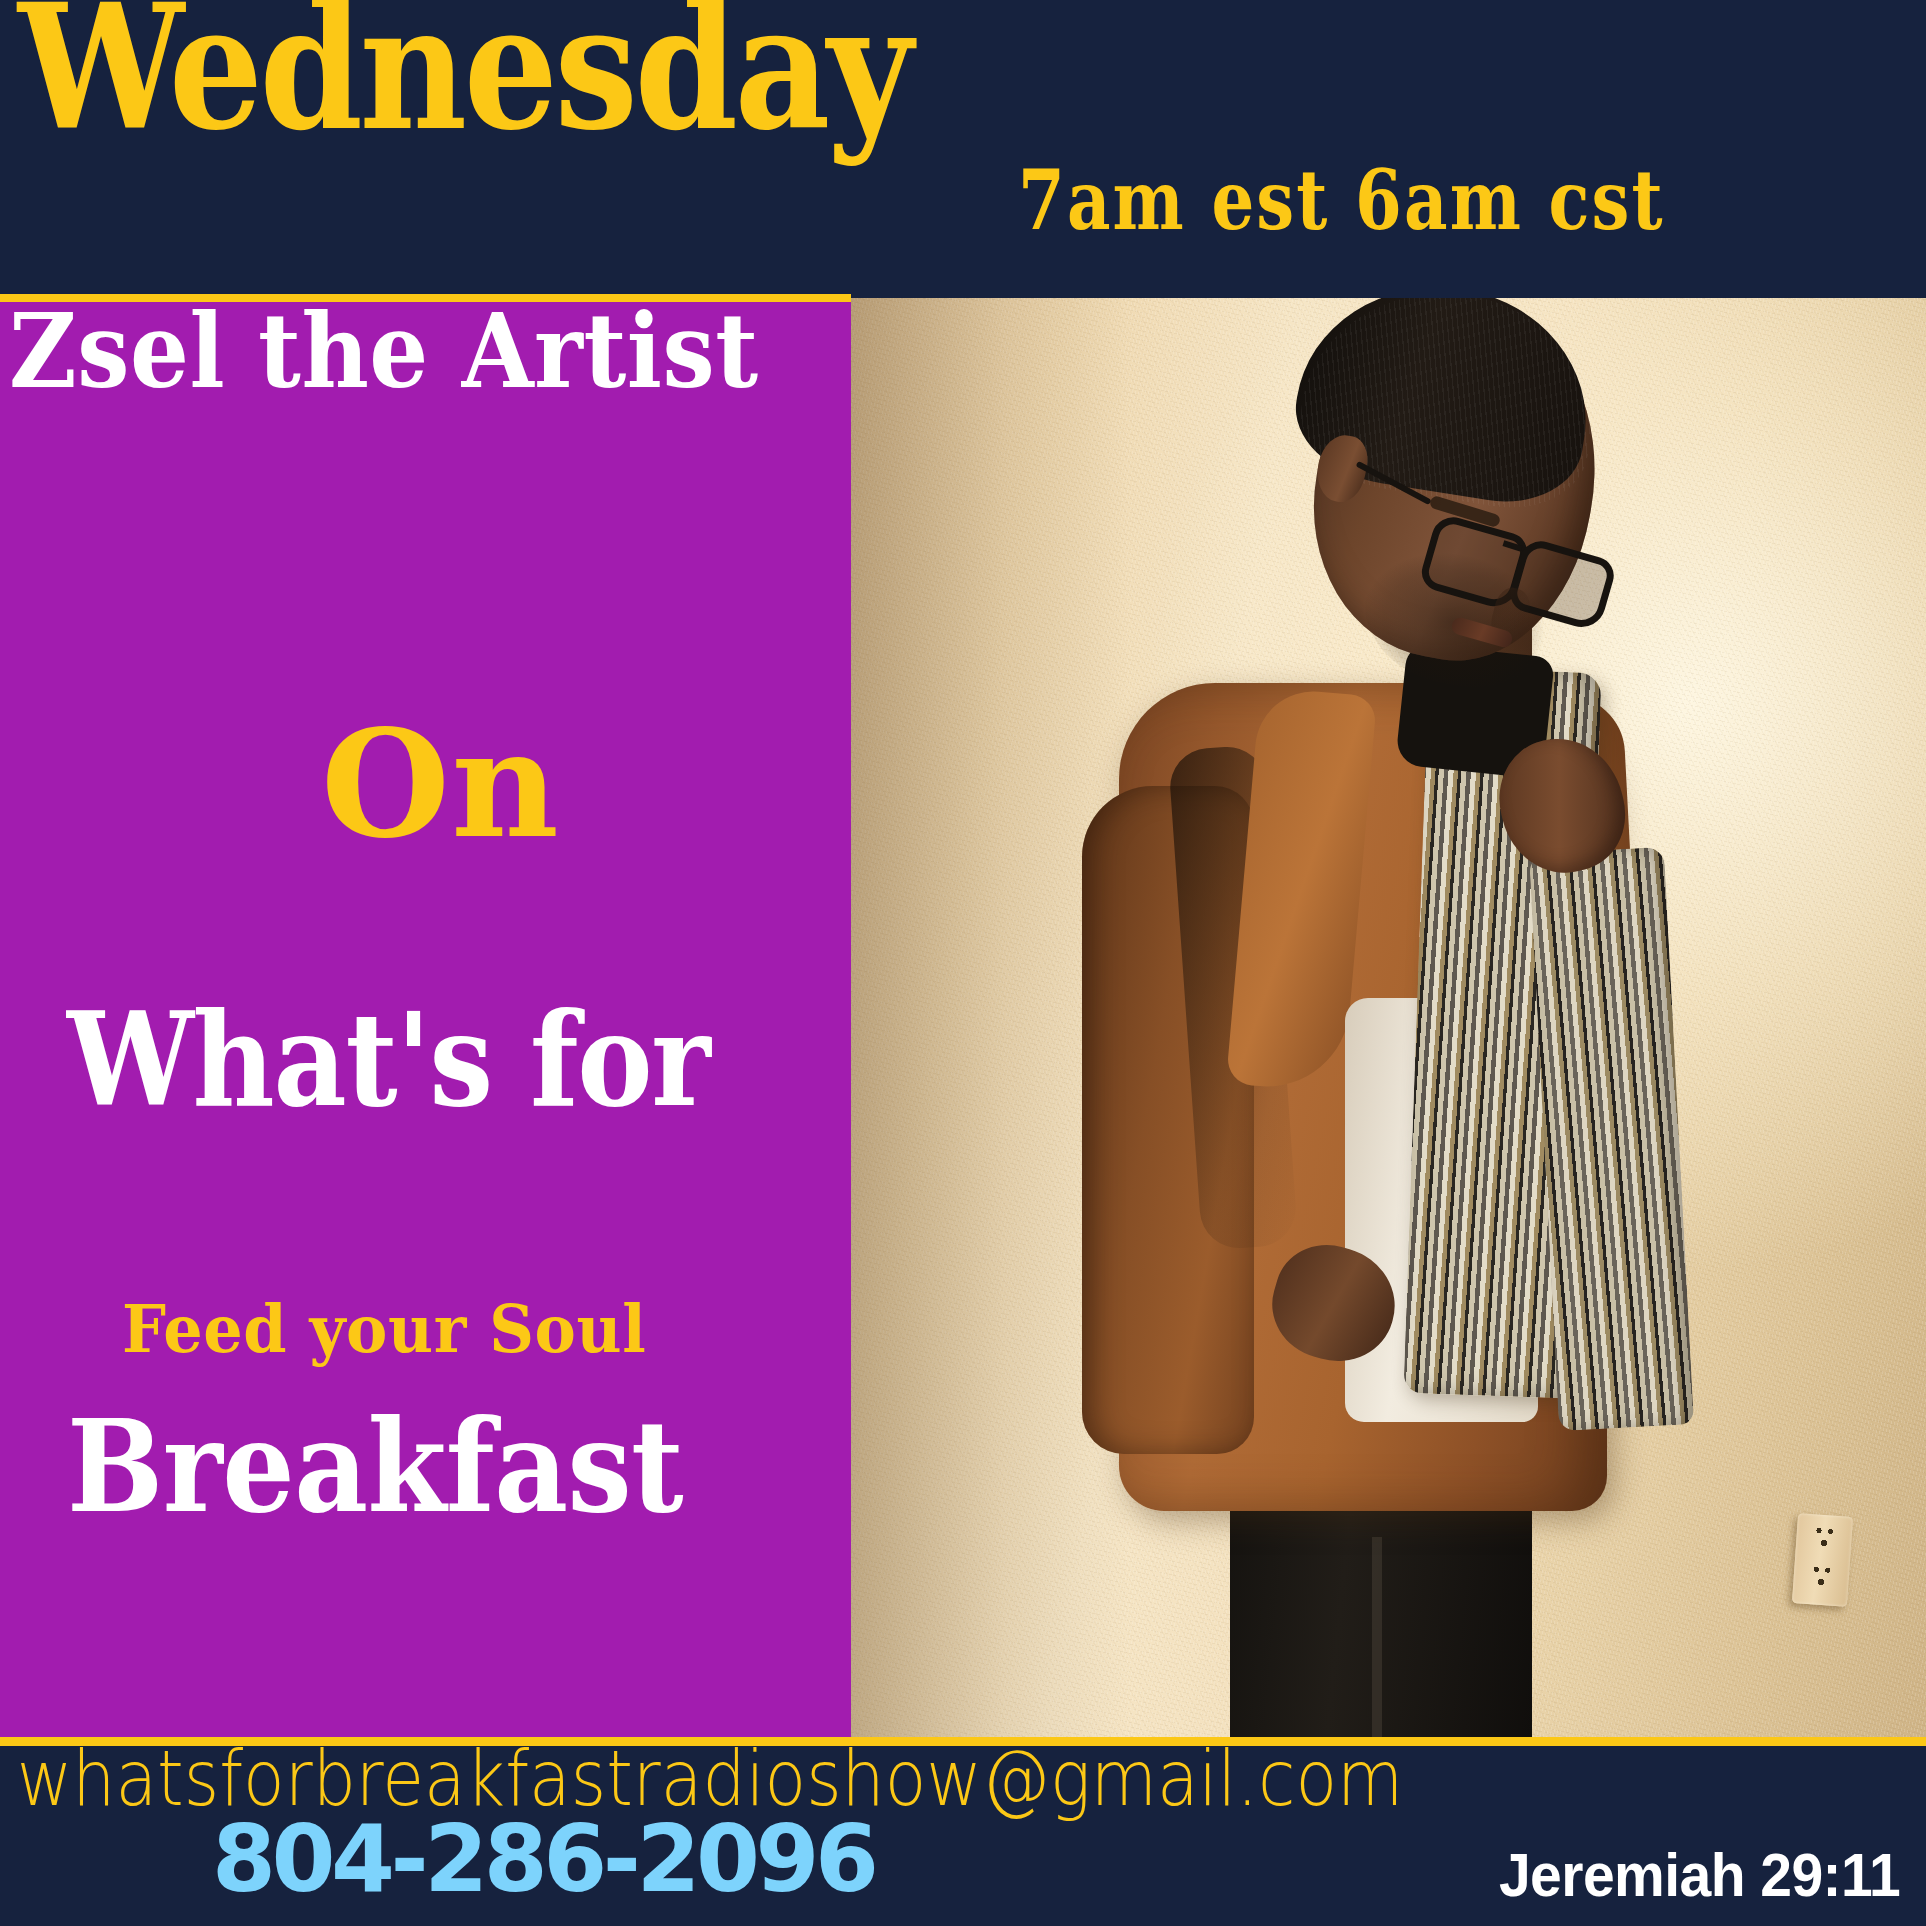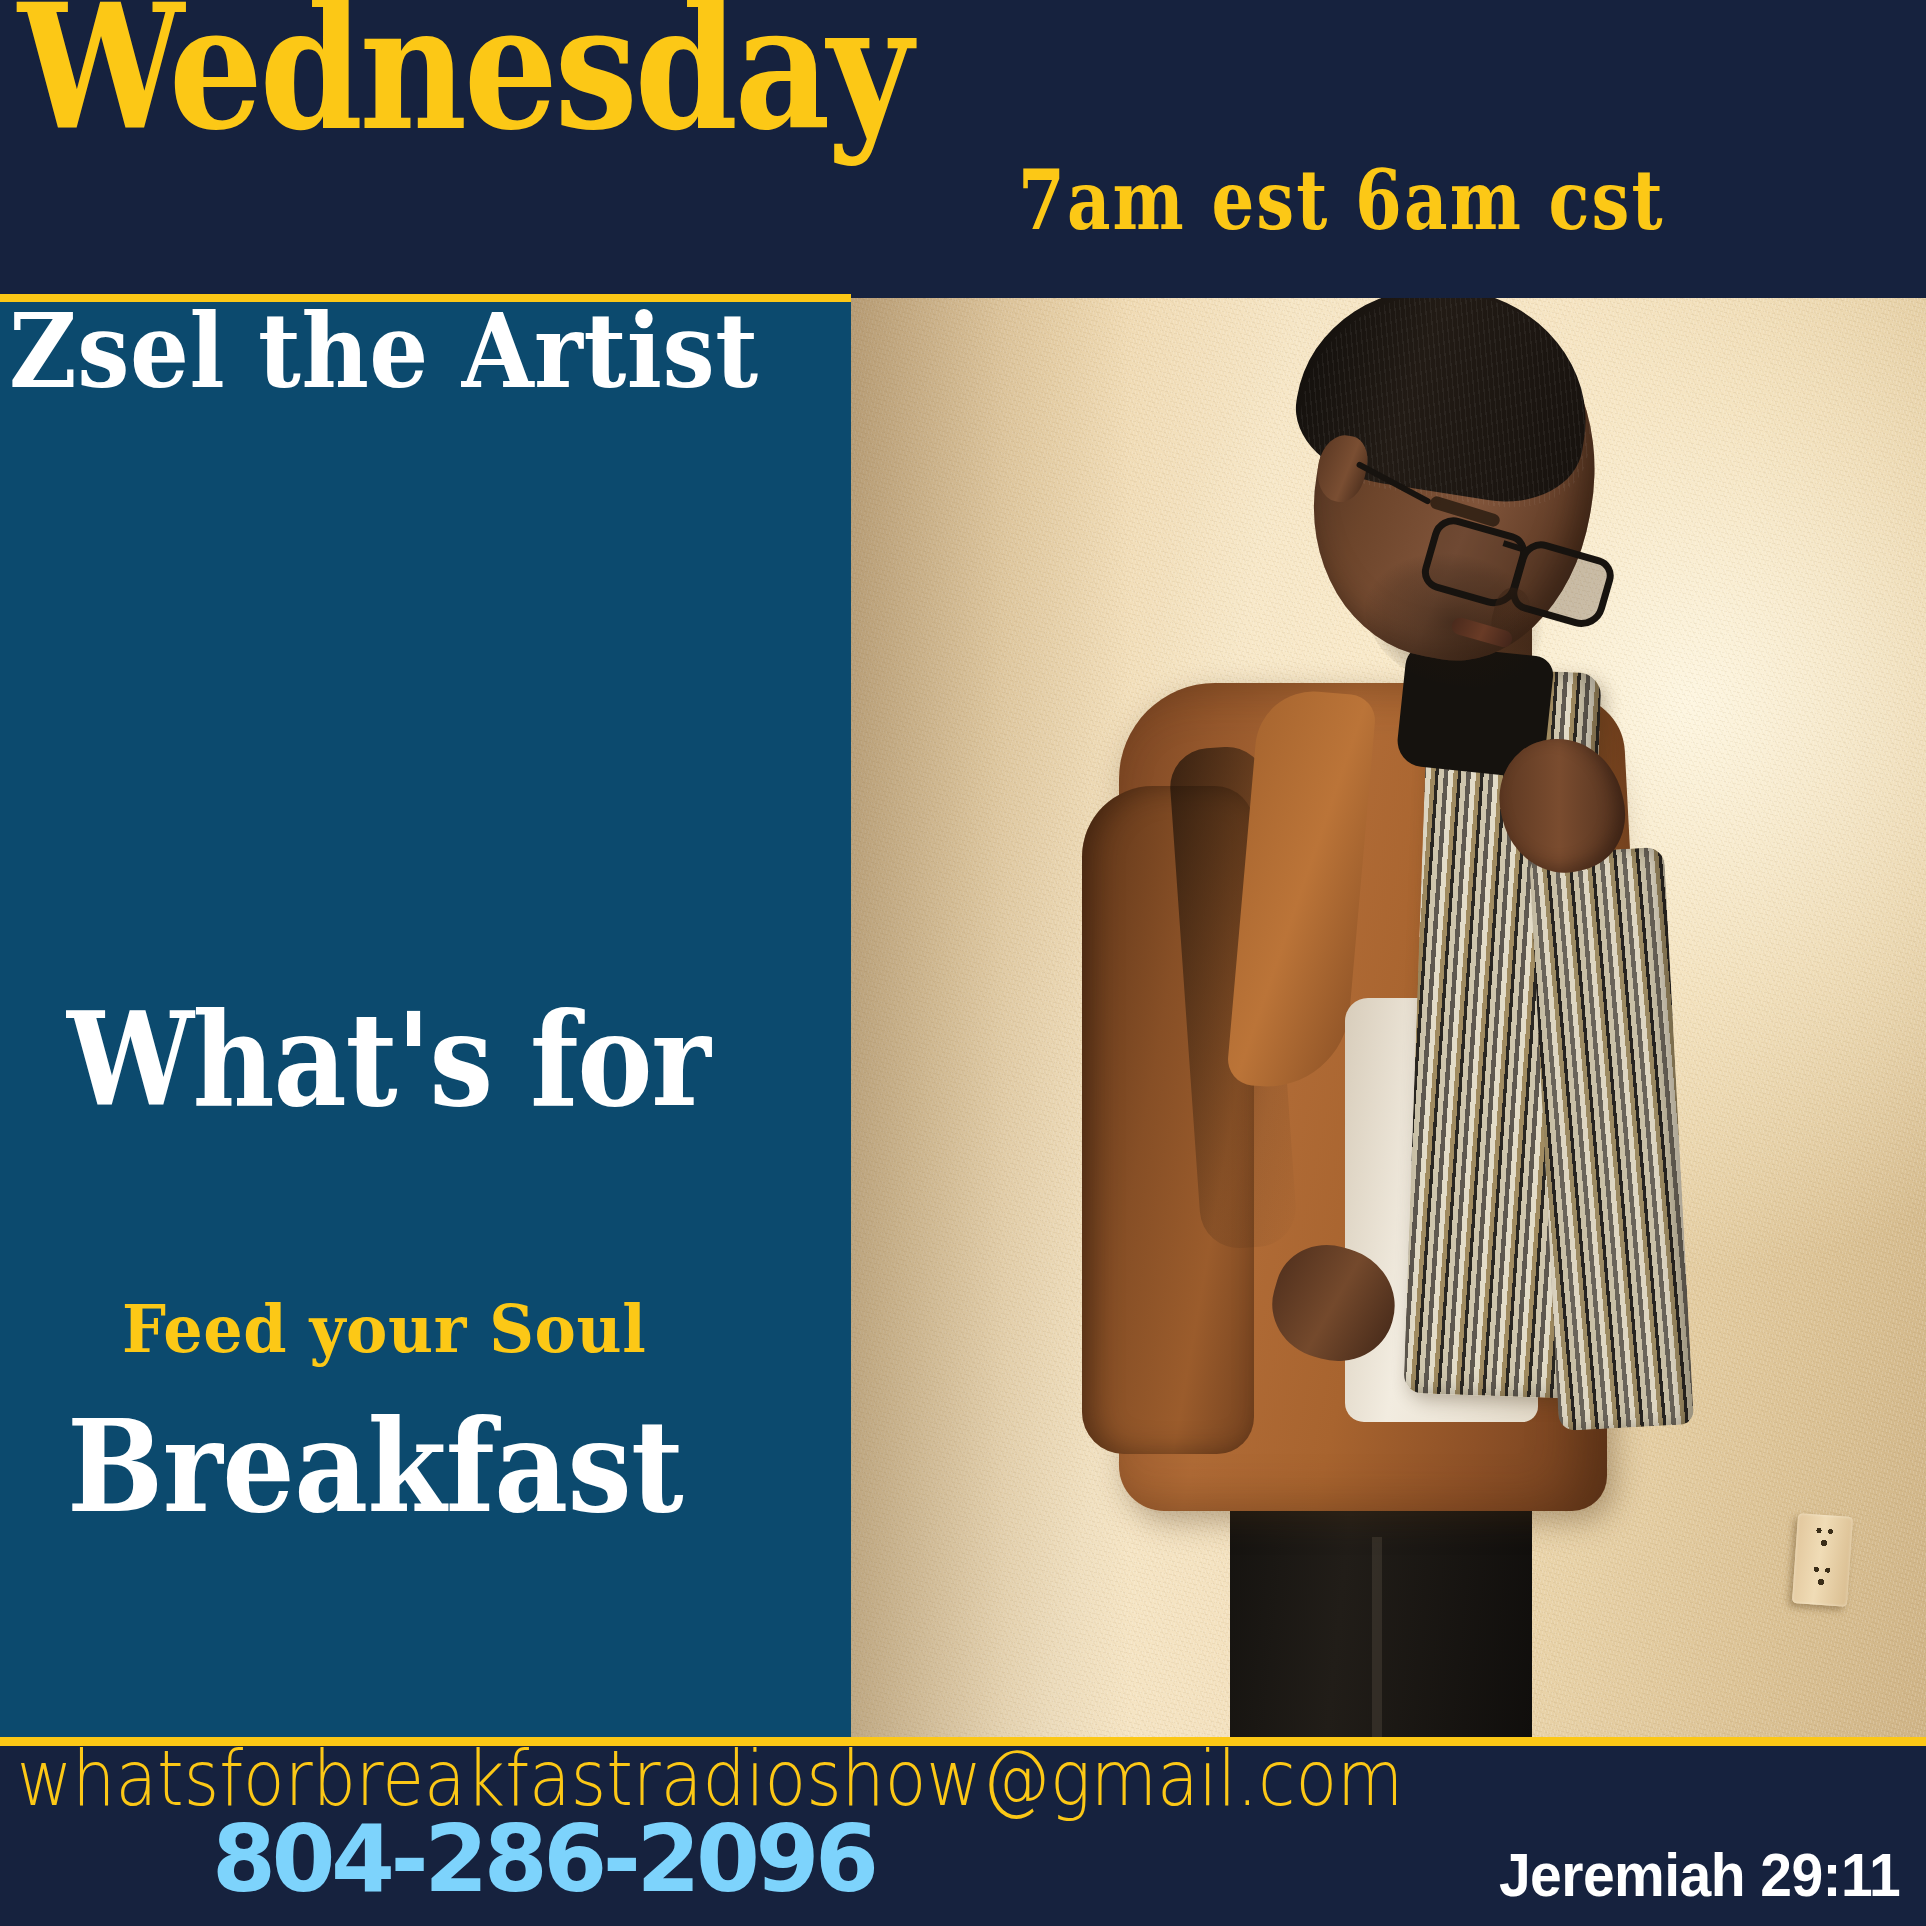--- a/index.html
+++ b/index.html
@@ -71,21 +71,21 @@
     height: 9px;
     background: #fcc816;
   }
 
   
   .left-col {
     position: absolute;
     left: 0; top: 302px;
     width: 851px;
     height: 1435px;
-    background: #0c4a6e;
+    background: #a21caf;
   }
 
   .host-name {
     position: absolute;
     left: 9px;
     top: -3.9px;
     width: 835px;
     font-family: "DejaVu Serif", serif;
     font-weight: 700;
     font-size: 103px;
@@ -535,20 +535,21 @@
 
   <div class="header-band">
     <div class="day-title">Wednesday</div>
     <div class="airtime">7am est 6am cst</div>
   </div>
 
   <div class="rule-top-left"></div>
 
   <div class="left-col">
     <div class="host-name">Zsel the Artist</div>
+    <div class="on-word">On</div>
     <div class="whats-for">What's for</div>
     <div class="feed-soul">Feed your Soul</div>
     <div class="breakfast">Breakfast</div>
   </div>
 
   <div class="photo">
     <div class="wall"></div>
     <div class="wall-texture"></div>
     <div class="wall-shadow-left"></div>
     <div class="outlet"></div>

